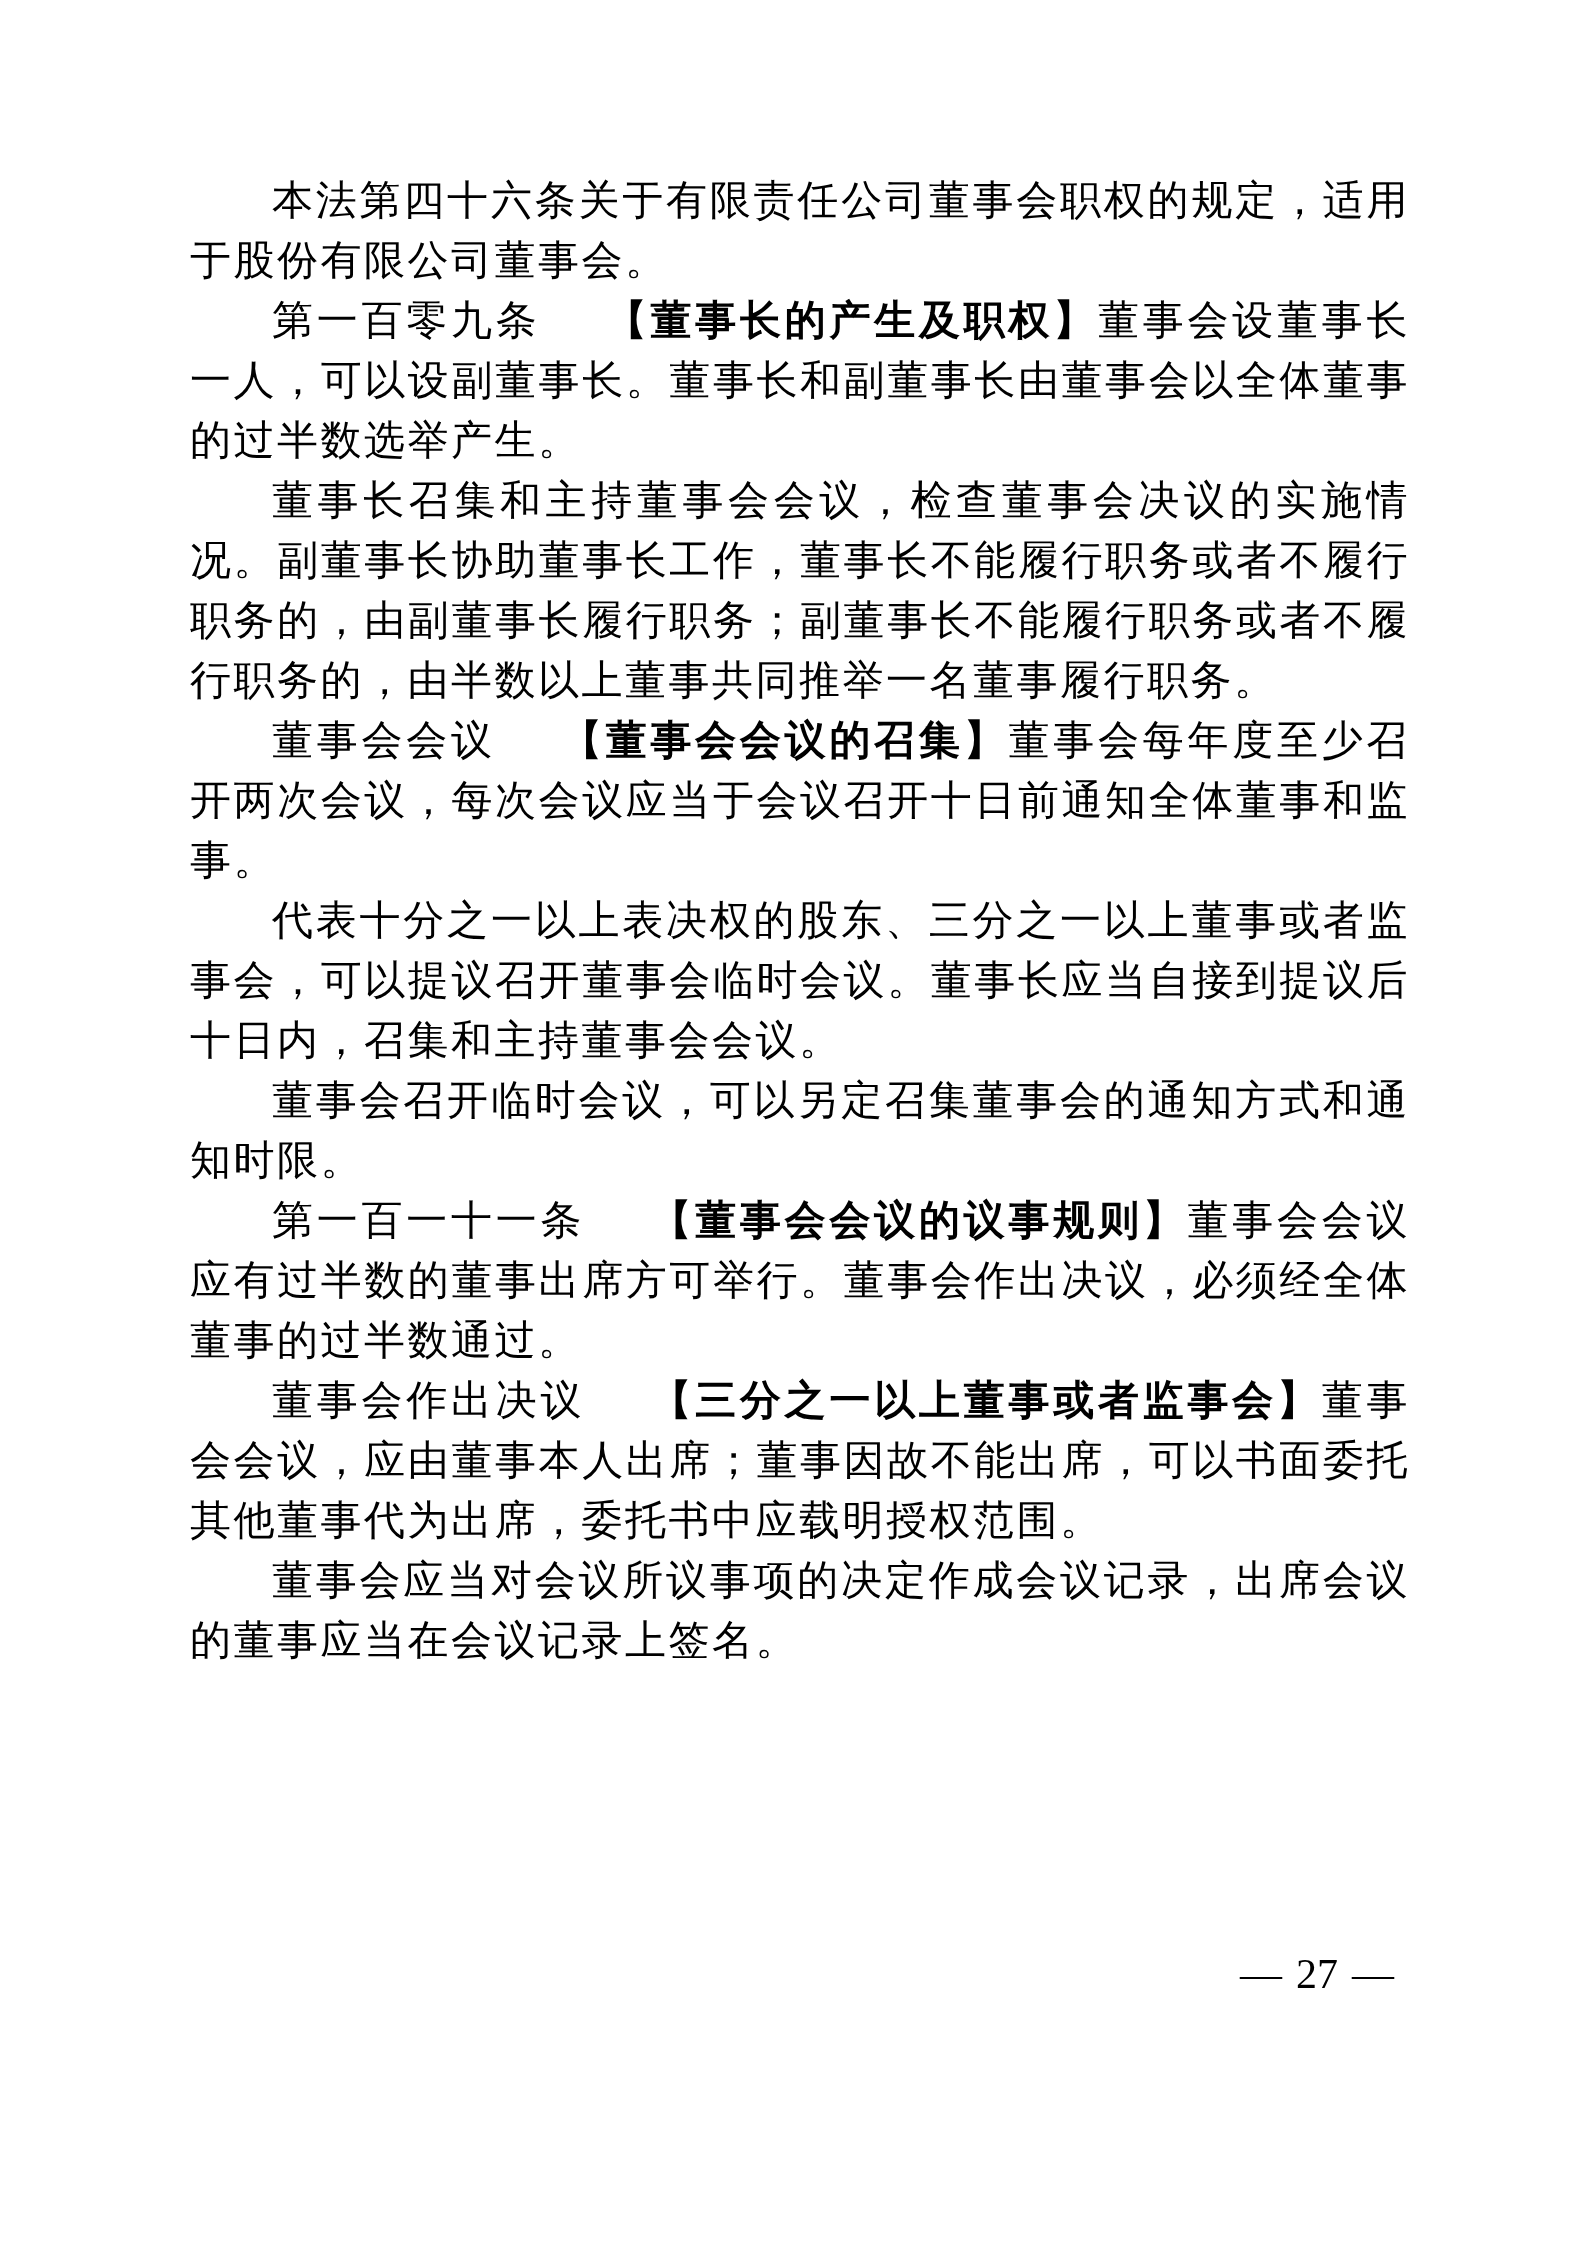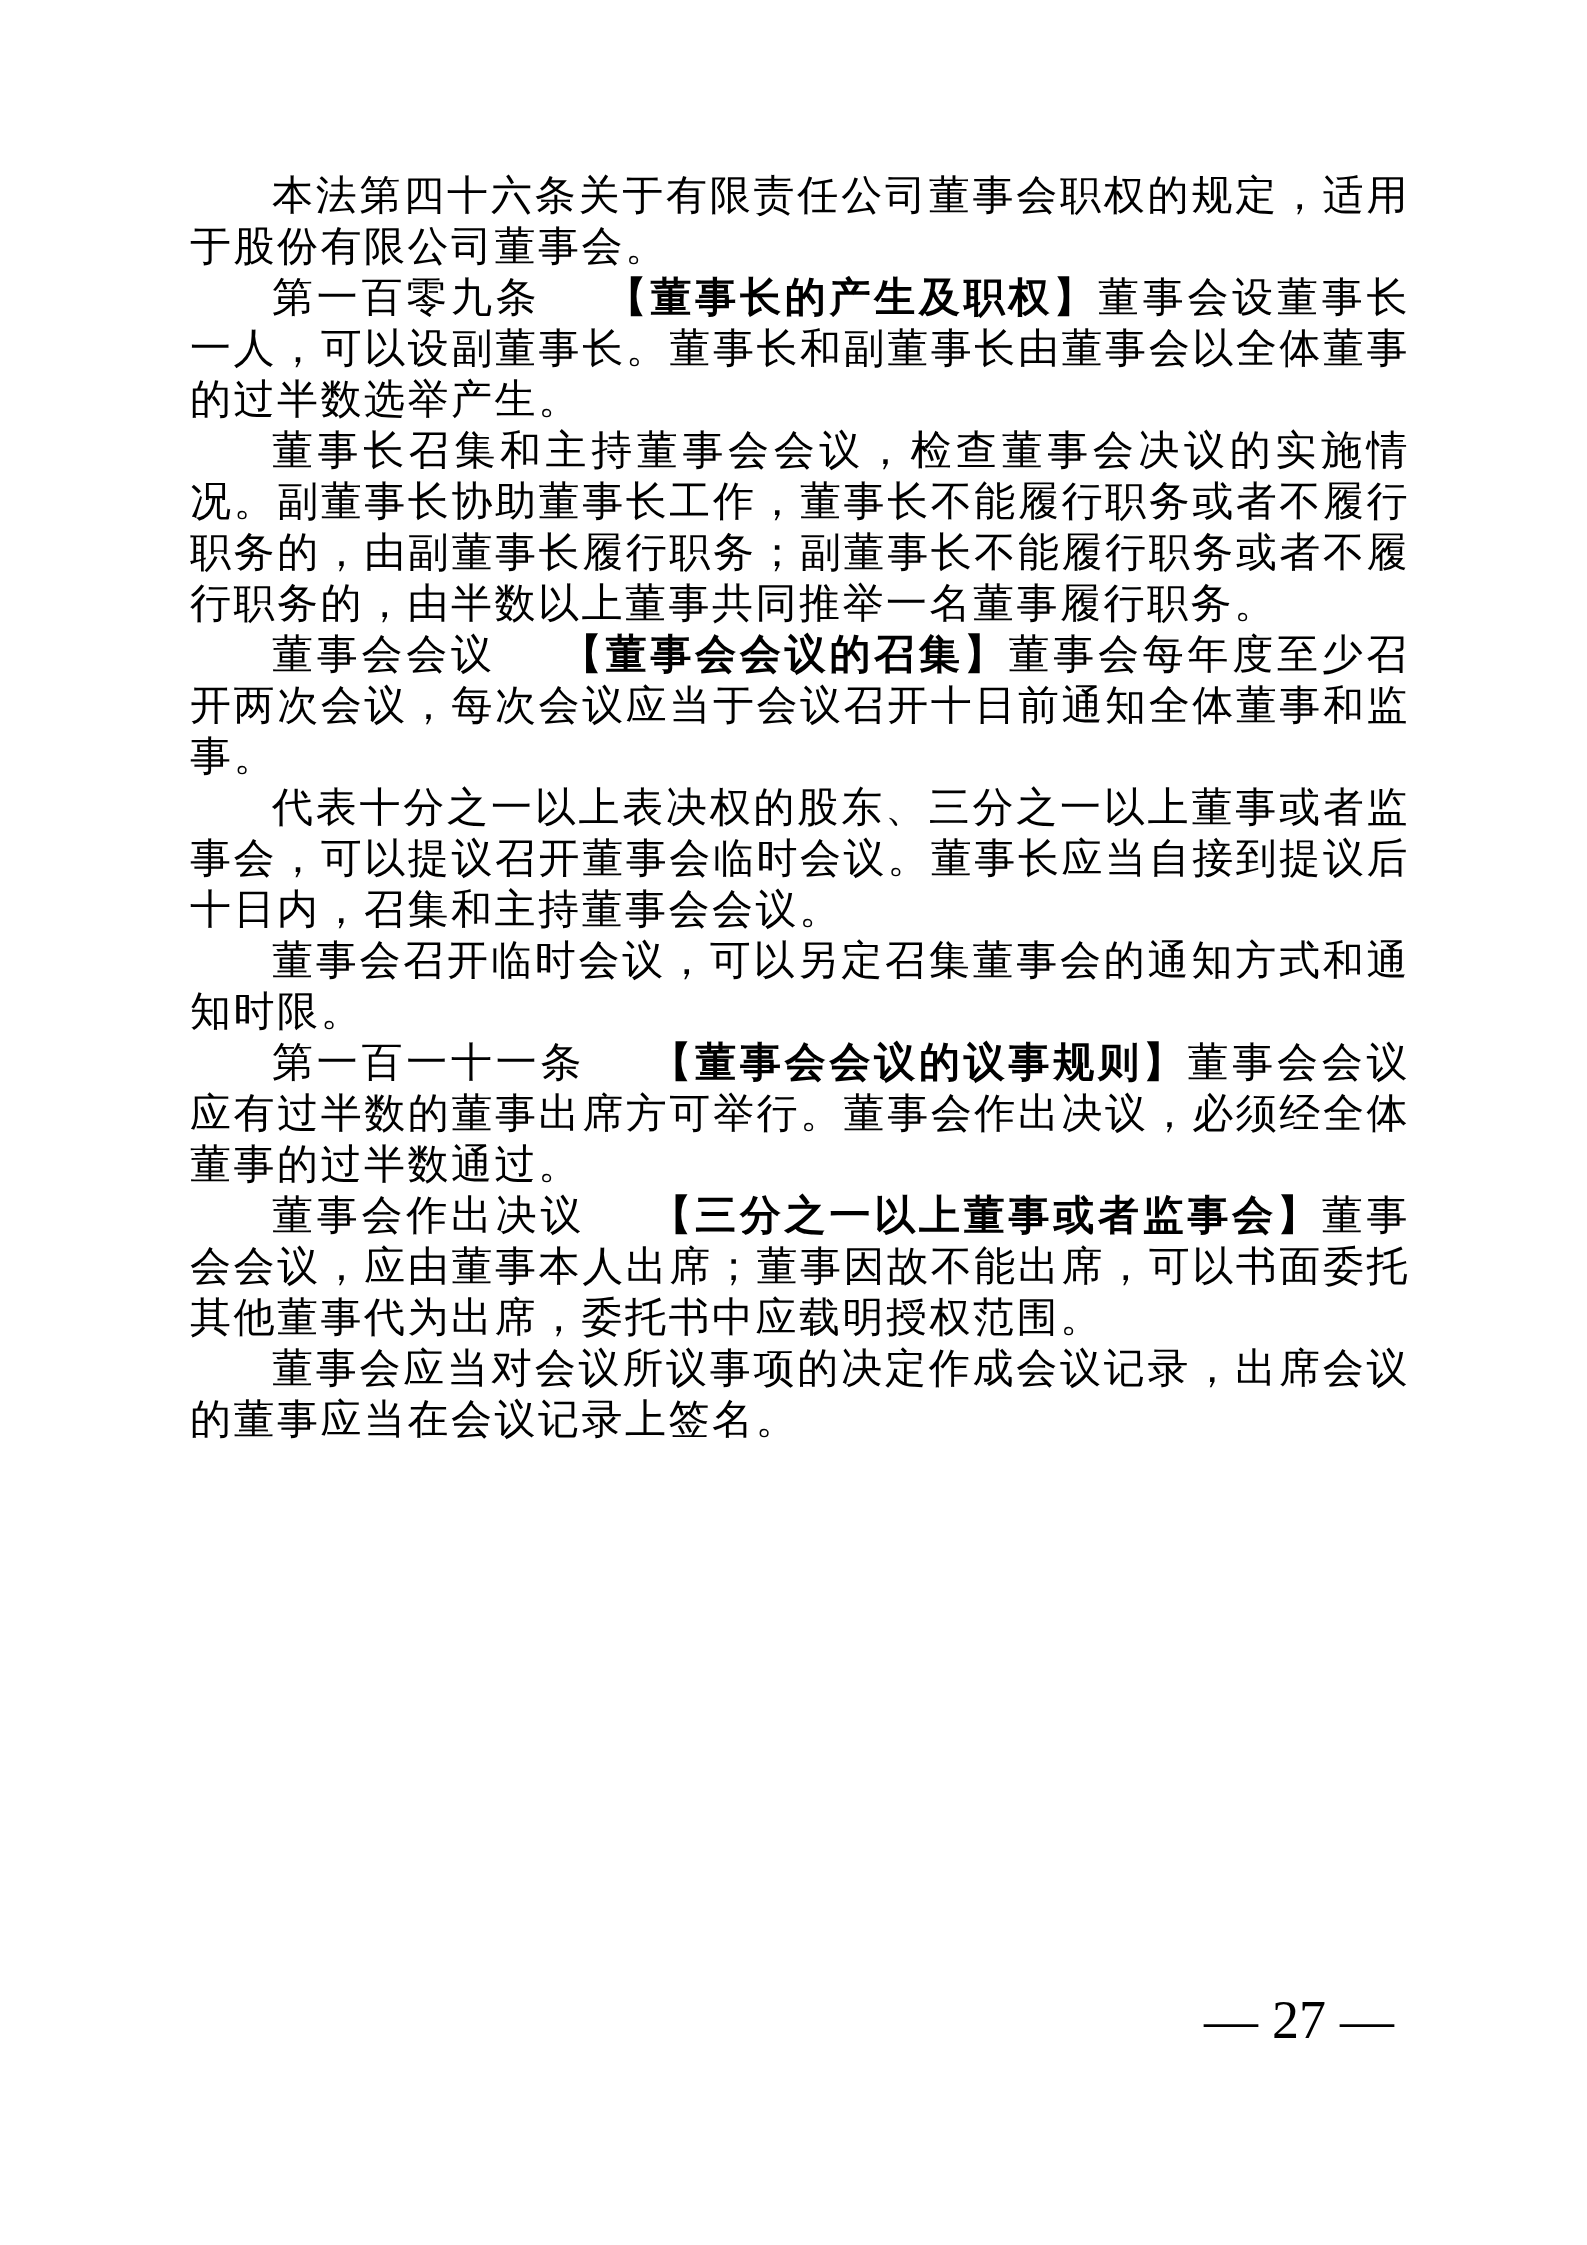--- a/index.html
+++ b/index.html
@@ -15,40 +15,40 @@
     color: #000000;
     font-family: "Liberation Serif", "DejaVu Serif", serif;
     overflow: hidden;
   }
   .text-block {
     position: absolute;
     left: 190px;
     top: 170px;
     width: 1220px;
     font-size: 41px;
-    line-height: 51px;
+    line-height: 60px;
     letter-spacing: 2.5px;
     text-align: justify;
     text-justify: inter-character;
   }
   .text-block p {
     margin: 0;
     text-indent: 2em;
   }
   .text-block .bold {
     font-weight: bold;
   }
   .art-num {
     margin-right: 0.5em;
   }
   .footer {
     position: absolute;
-    top: 1996px;
+    top: 1950px;
     right: 186px;
-    font-size: 54px;
+    font-size: 42px;
     line-height: 48px;
     letter-spacing: 0;
     white-space: nowrap;
   }
   .footer span {
     margin: 0 7px;
   }
 </style>
 </head>
 <body>

